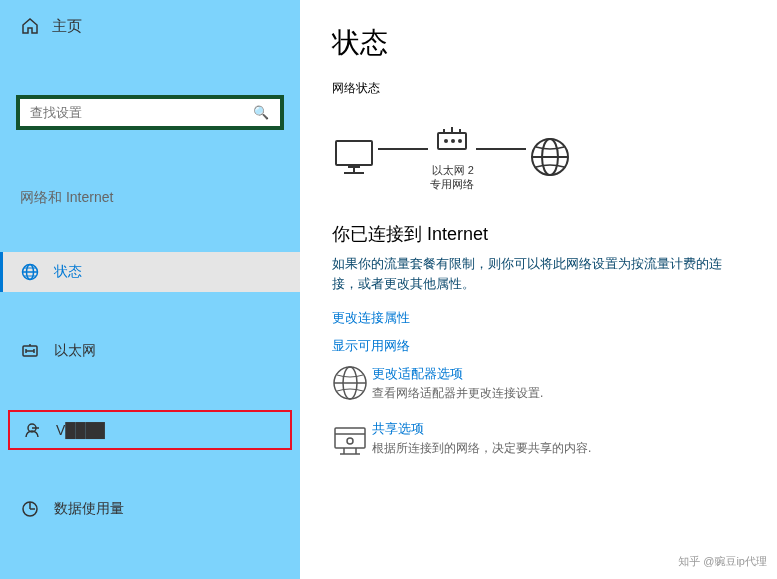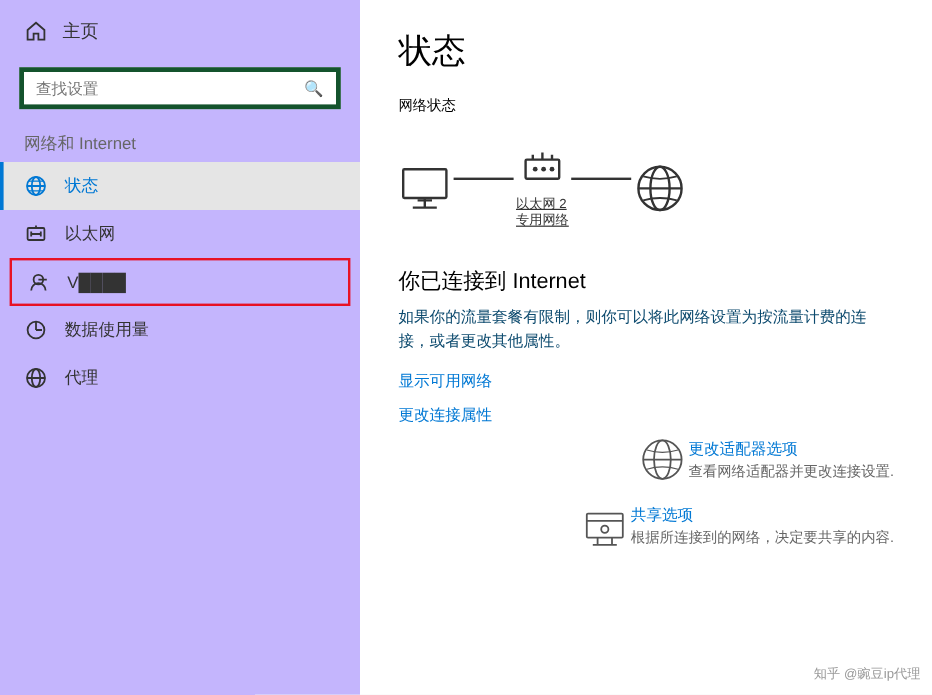--- a/index.html
+++ b/index.html
@@ -9,24 +9,25 @@
       width: 777px;
       height: 579px;
       overflow: hidden;
       display: flex;
     }
 
     
     .sidebar {
       width: 300px;
       min-width: 300px;
-      background: #c4b5fd;
+      background: #7dd3fc;
       padding: 0;
       display: flex;
       flex-direction: column;
+      gap: 39px;
     }
 
     .sidebar-home {
       display: flex;
       align-items: center;
       padding: 16px 20px;
       gap: 12px;
       cursor: pointer;
     }
 
@@ -178,24 +179,23 @@
     }
 
     .router-svg {
       width: 36px;
       height: 36px;
     }
 
     .diagram-label {
       font-size: 11px;
       color: #333;
-      text-align: left;
+      text-align: right;
       margin-top: 4px;
       line-height: 1.3;
-      text-decoration: underline;
     }
 
     .diagram-globe {
       display: flex;
       flex-direction: column;
       align-items: center;
     }
 
     .globe-svg {
       width: 44px;
@@ -233,21 +233,20 @@
       margin-top: 18px;
       margin-bottom: 16px;
     }
 
     .network-option {
       display: flex;
       align-items: flex-start;
       gap: 4px;
       margin-bottom: 18px;
       cursor: pointer;
-      justify-content: flex-end;
     }
 
     .option-icon {
       width: 36px;
       height: 36px;
       flex-shrink: 0;
       display: flex;
       align-items: center;
       justify-content: center;
     }
@@ -398,22 +397,22 @@
         <line x1="4" y1="22" x2="40" y2="22" stroke="#333" stroke-width="2"></line>
         <path d="M8 12 Q22 16 36 12" stroke="#333" stroke-width="1.5" fill="none"></path>
         <path d="M8 32 Q22 28 36 32" stroke="#333" stroke-width="1.5" fill="none"></path>
       </svg>
     </div>
   </div>
 
   <h3 class="connected-title">你已连接到 Internet</h3>
   <p class="connected-desc">如果你的流量套餐有限制，则你可以将此网络设置为按流量计费的连接，或者更改其他属性。</p>
 
+  <a class="link-text" href="#">更改连接属性</a>
   <a class="link-text" href="#">显示可用网络</a>
-  <a class="link-text" href="#">更改连接属性</a>
 
 
   <div class="network-option">
     <div class="option-icon">
       <svg width="36" height="36" viewBox="0 0 36 36" fill="none">
         <circle cx="18" cy="18" r="16" stroke="#555" stroke-width="1.5" fill="none"></circle>
         <ellipse cx="18" cy="18" rx="7" ry="16" stroke="#555" stroke-width="1.5" fill="none"></ellipse>
         <line x1="2" y1="18" x2="34" y2="18" stroke="#555" stroke-width="1.5"></line>
         <path d="M5 10 Q18 14 31 10" stroke="#555" stroke-width="1" fill="none"></path>
         <path d="M5 26 Q18 22 31 26" stroke="#555" stroke-width="1" fill="none"></path>

